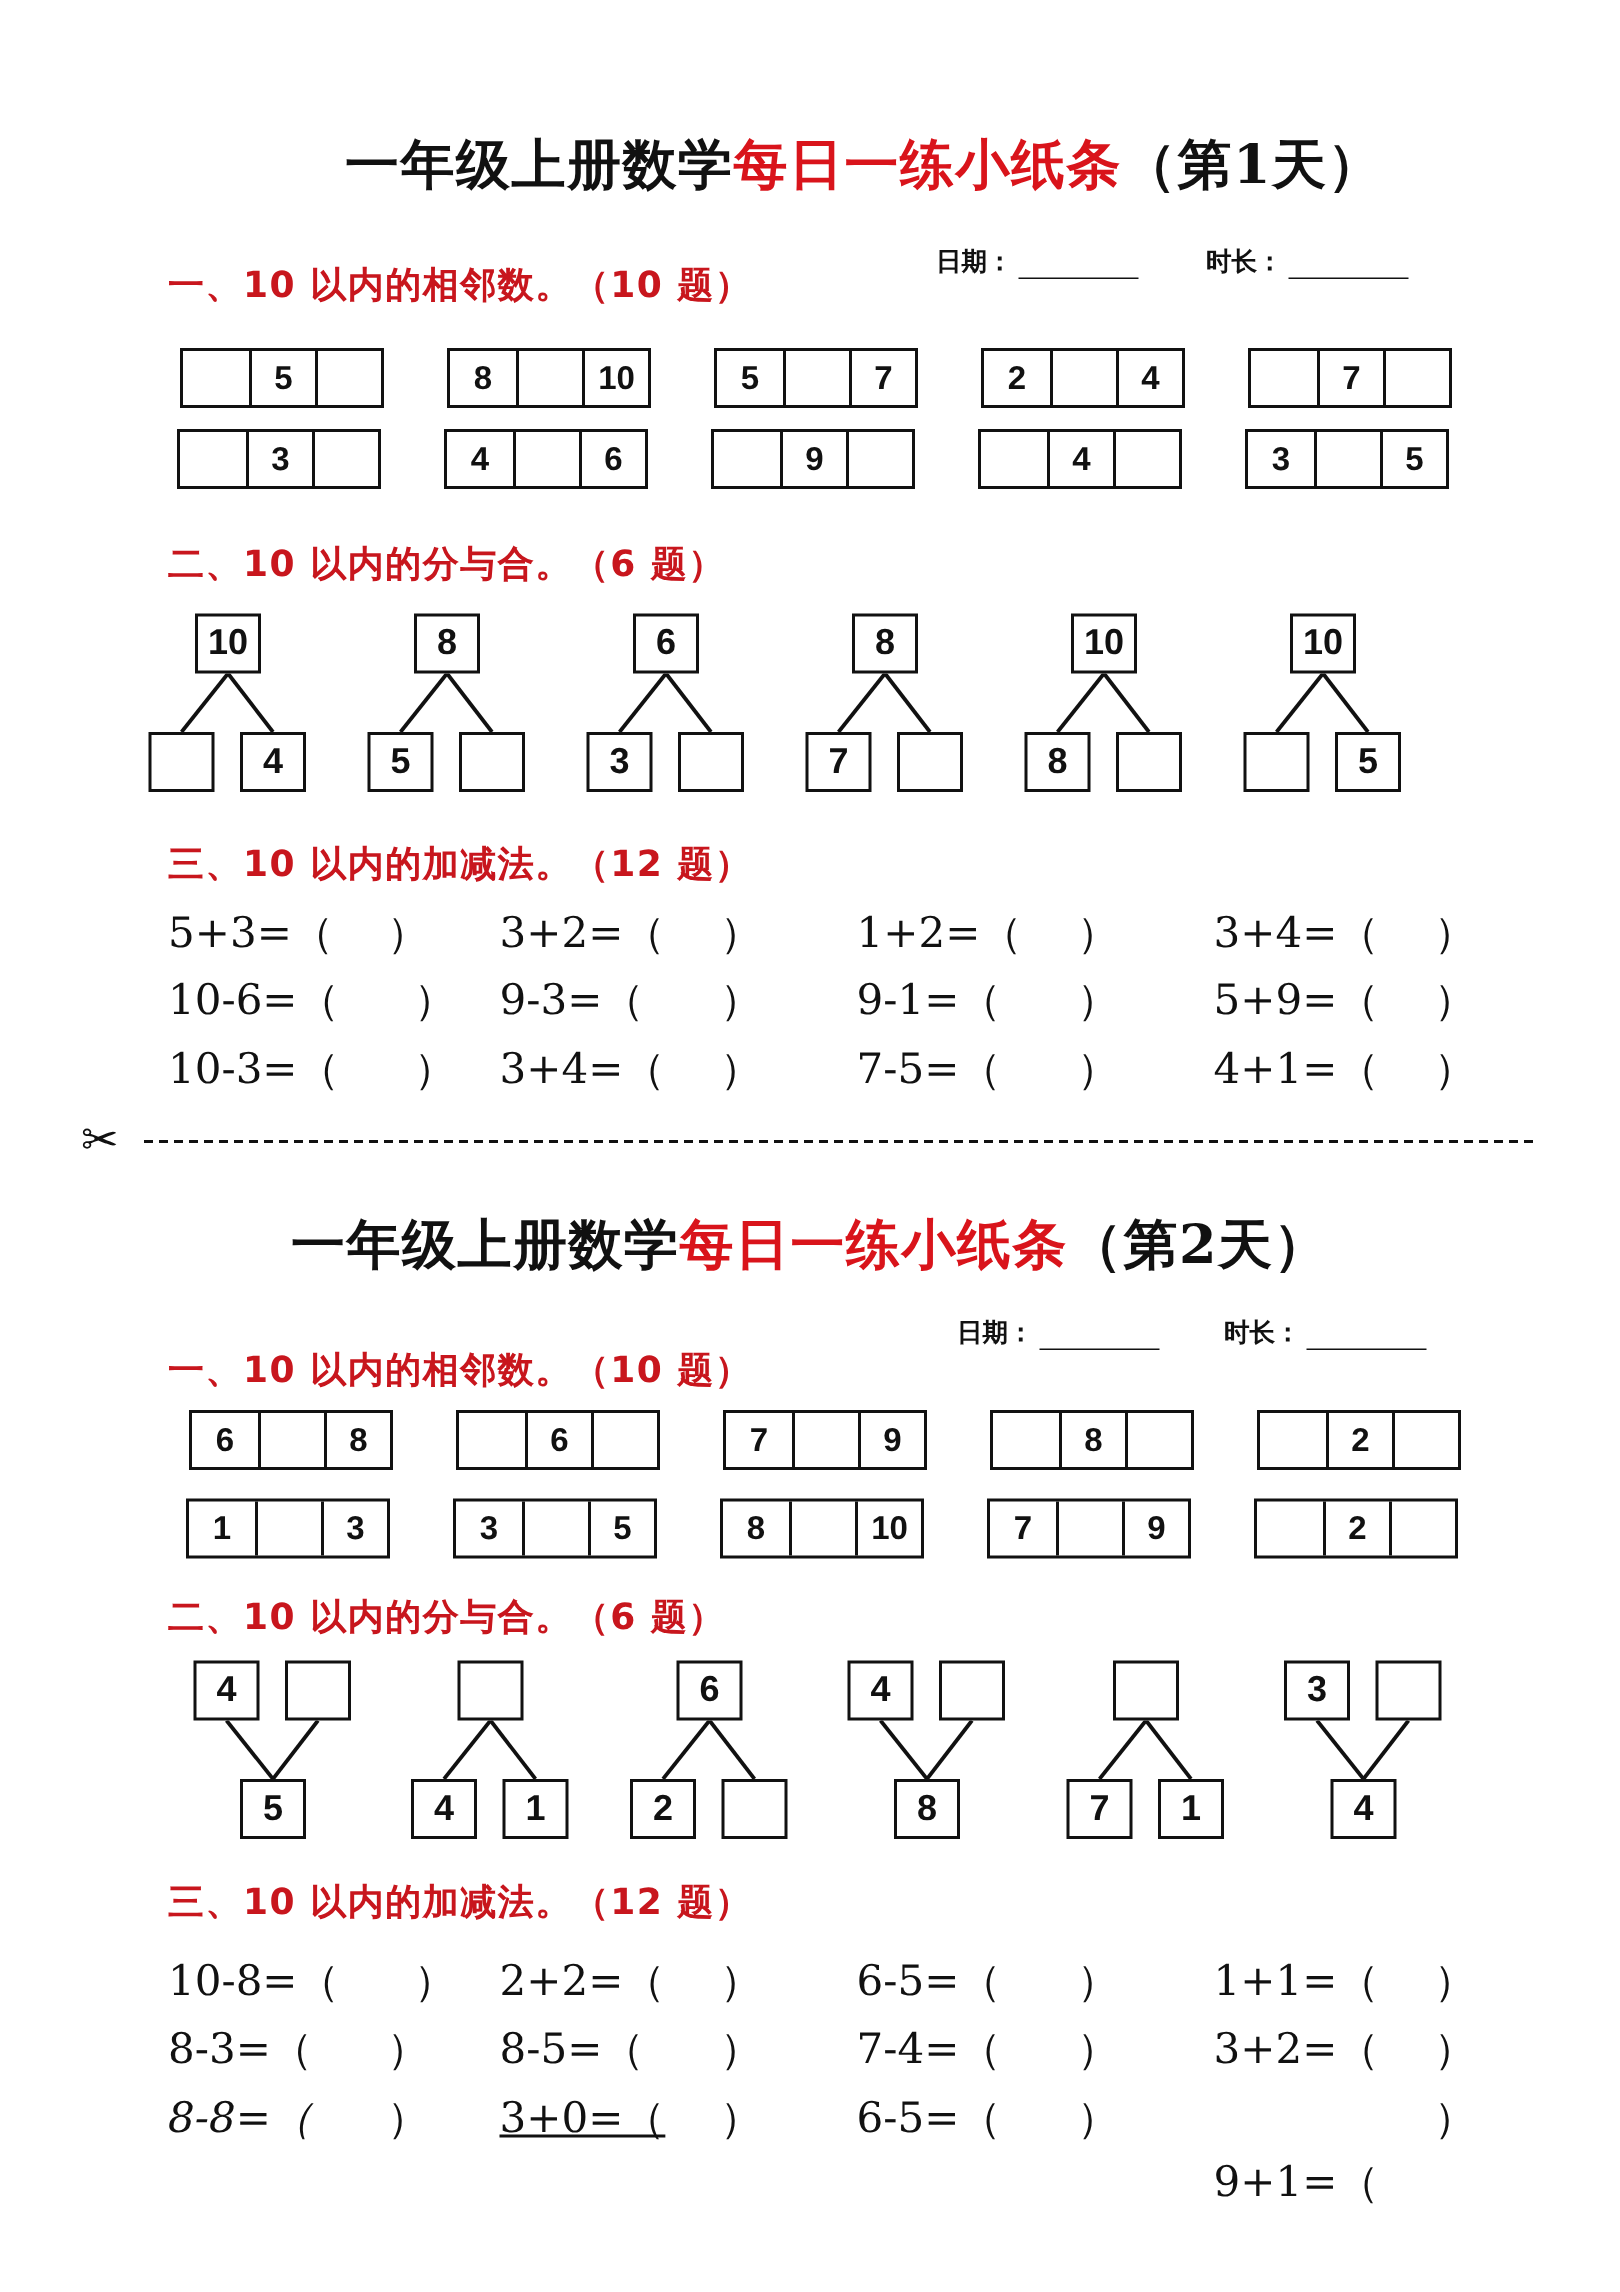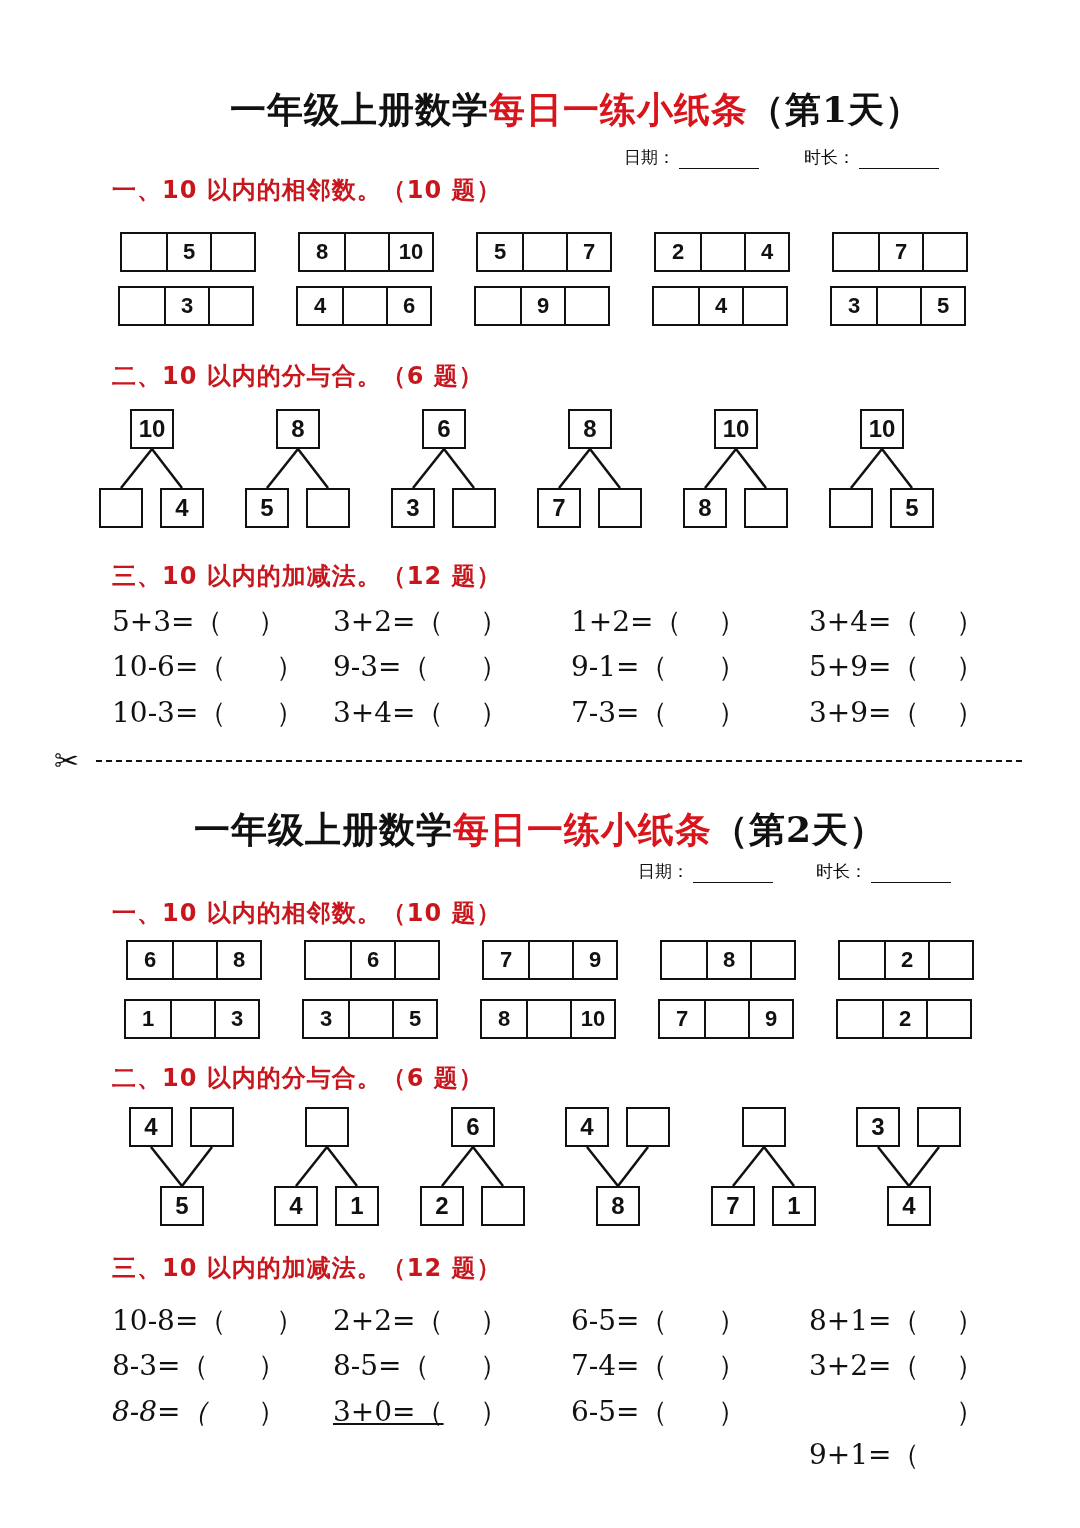--- a/index.html
+++ b/index.html
@@ -1,20 +1,20 @@
 <!DOCTYPE html>
 <html><head>
 <meta charset="utf-8">
 <style>
   html, body { margin:0; padding:0; background:#ffffff; }
   body { width:1080px; height:1528px; position:relative; overflow:hidden; font-family:"DejaVu Sans", sans-serif; color:#111; }
   .title { position:absolute; left:0; width:1080px; text-align:center; font-size:36px; font-weight:bold; letter-spacing:1px; font-family:"DejaVu Serif", serif; }
   .title .black { color:#111; }
   .title .red { color:#d9141b; }
-  .meta { position:absolute; font-size:17px; font-weight:normal; color:#111; }
+  .meta { position:absolute; font-size:17px; font-weight:bold; color:#111;margin-top:17px; }
   .meta .line { display:inline-block; width:80px; border-bottom:1.5px solid #111; height:16px; vertical-align:bottom; margin-left:4px; }
   .section { position:absolute; left:112px; font-size:24px; font-weight:bold; color:#c8161d; letter-spacing:1px; }
   .triple { position:absolute; display:flex; border:2.5px solid #111; height:40px; box-sizing:border-box; }
   .triple .cell { width:44px; height:100%; display:flex; align-items:center; justify-content:center; font-family:"Liberation Sans", sans-serif; font-size:22px; font-weight:bold; box-sizing:border-box; }
   .triple .cell + .cell { border-left:2.5px solid #111; }
   .nbox { position:absolute; width:44px; height:40px; border:2.5px solid #111; box-sizing:border-box; display:flex; align-items:center; justify-content:center; font-family:"Liberation Sans", sans-serif; font-size:24px; font-weight:bold; background:#fff; }
   svg.lines { position:absolute; left:0; top:0; overflow:visible; pointer-events:none; }
   .eq { position:absolute; font-family:"DejaVu Serif", serif; font-size:28px; color:#111; white-space:pre; }
   .cutline { position:absolute; left:96px; top:760px; width:926px; border-top:2.5px dashed #111; }
   .scissors { position:absolute; left:54px; top:746px; font-size:30px; line-height:30px; }
@@ -181,26 +181,26 @@
         <div class="eq" style="left: 112px; top: 694px;">10-3=（</div>
         <div class="eq" style="left: 224px; top: 694px; width: 34px; height: 34px;"></div>
         <div class="eq" style="left: 276px; top: 694px;">）</div>
       </div>
       <div>
         <div class="eq" style="left: 333px; top: 694px;">3+4=（</div>
         <div class="eq" style="left: 433px; top: 694px; width: 47px; height: 34px;"></div>
         <div class="eq" style="left: 480px; top: 694px;">）</div>
       </div>
       <div>
-        <div class="eq" style="left: 571px; top: 694px;">7-3=（</div>
+        <div class="eq" style="left: 571px; top: 694px;">7-5=（</div>
         <div class="eq" style="left: 671px; top: 694px; width: 47px; height: 34px;"></div>
         <div class="eq" style="left: 718px; top: 694px;">）</div>
       </div>
       <div>
-        <div class="eq" style="left: 809px; top: 694px;">3+9=（</div>
+        <div class="eq" style="left: 809px; top: 694px;">4+1=（</div>
         <div class="eq" style="left: 909px; top: 694px; width: 47px; height: 34px;"></div>
         <div class="eq" style="left: 956px; top: 694px;">）</div>
       </div>
     </div>
 </div>
 
 <div class="scissors">✂</div>
 <div class="cutline"></div>
 
 <div>
@@ -327,21 +327,21 @@
         <div class="eq" style="left: 333px; top: 1302px;">2+2=（</div>
         <div class="eq" style="left: 433px; top: 1302px; width: 47px; height: 34px;"></div>
         <div class="eq" style="left: 480px; top: 1302px;">）</div>
       </div>
       <div>
         <div class="eq" style="left: 571px; top: 1302px;">6-5=（</div>
         <div class="eq" style="left: 671px; top: 1302px; width: 47px; height: 34px;"></div>
         <div class="eq" style="left: 718px; top: 1302px;">）</div>
       </div>
       <div>
-        <div class="eq" style="left: 809px; top: 1302px;">8+1=（</div>
+        <div class="eq" style="left: 809px; top: 1302px;">1+1=（</div>
         <div class="eq" style="left: 909px; top: 1302px; width: 47px; height: 34px;"></div>
         <div class="eq" style="left: 956px; top: 1302px;">）</div>
       </div>
       <div>
         <div class="eq" style="left: 112px; top: 1347px;">8-3=（</div>
         <div class="eq" style="left: 212px; top: 1347px; width: 46px; height: 34px;"></div>
         <div class="eq" style="left: 258px; top: 1347px;">）</div>
       </div>
       <div>
         <div class="eq" style="left: 333px; top: 1347px;">8-5=（</div>

